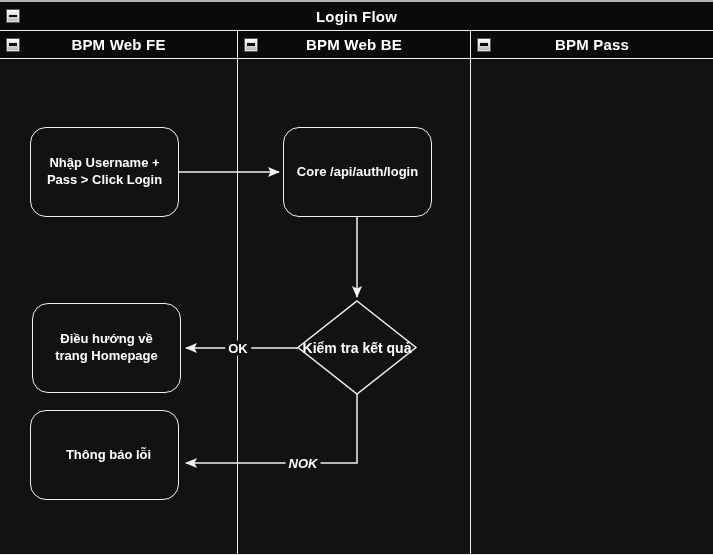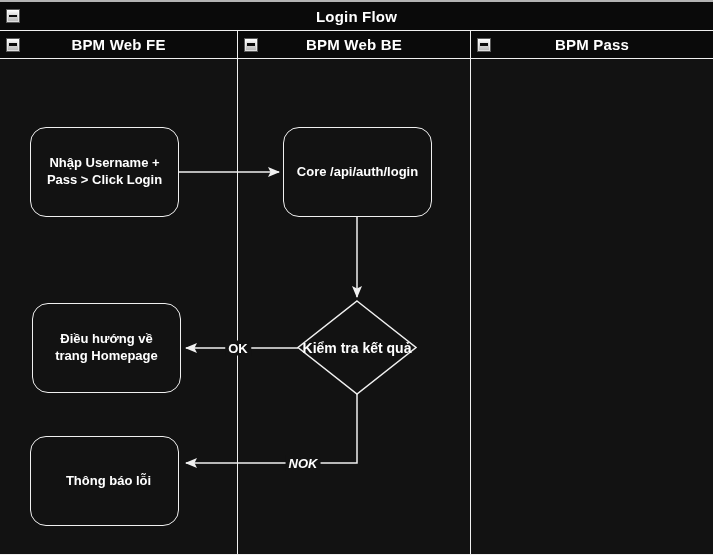--- a/index.html
+++ b/index.html
@@ -55,21 +55,21 @@
     position: absolute; box-sizing: border-box;
     width: 149px; height: 90px;
     background: #121212; border: 1.5px solid #f0f0f0; border-radius: 16px;
     display: flex; align-items: center; justify-content: center;
     text-align: center; font-weight: bold; font-size: 13px; line-height: 1.3;
     padding: 6px 10px; pointer-events: auto; cursor: default;
   }
   #node-fe-login { left: 30px; top: 127px; }
   #node-be-call  { left: 283px; top: 127px; }
   #node-fe-home  { left: 32px; top: 303px; }
-  #node-fe-error { left: 30px; top: 436px; padding-left: 18px; }
+  #node-fe-error { left: 30px; top: 410px; padding-left: 18px; }
 
   .diamond-label {
     position: absolute; left: 357px; top: 348px; transform: translate(-50%, -50%);
     font-weight: bold; font-size: 14px; white-space: nowrap; text-align: right;
     pointer-events: auto;
   }
   .edge-label {
     position: absolute; transform: translate(-50%, -50%);
     background: #121212; padding: 0 3px;
     font-weight: 600; font-size: 13px; pointer-events: auto;

